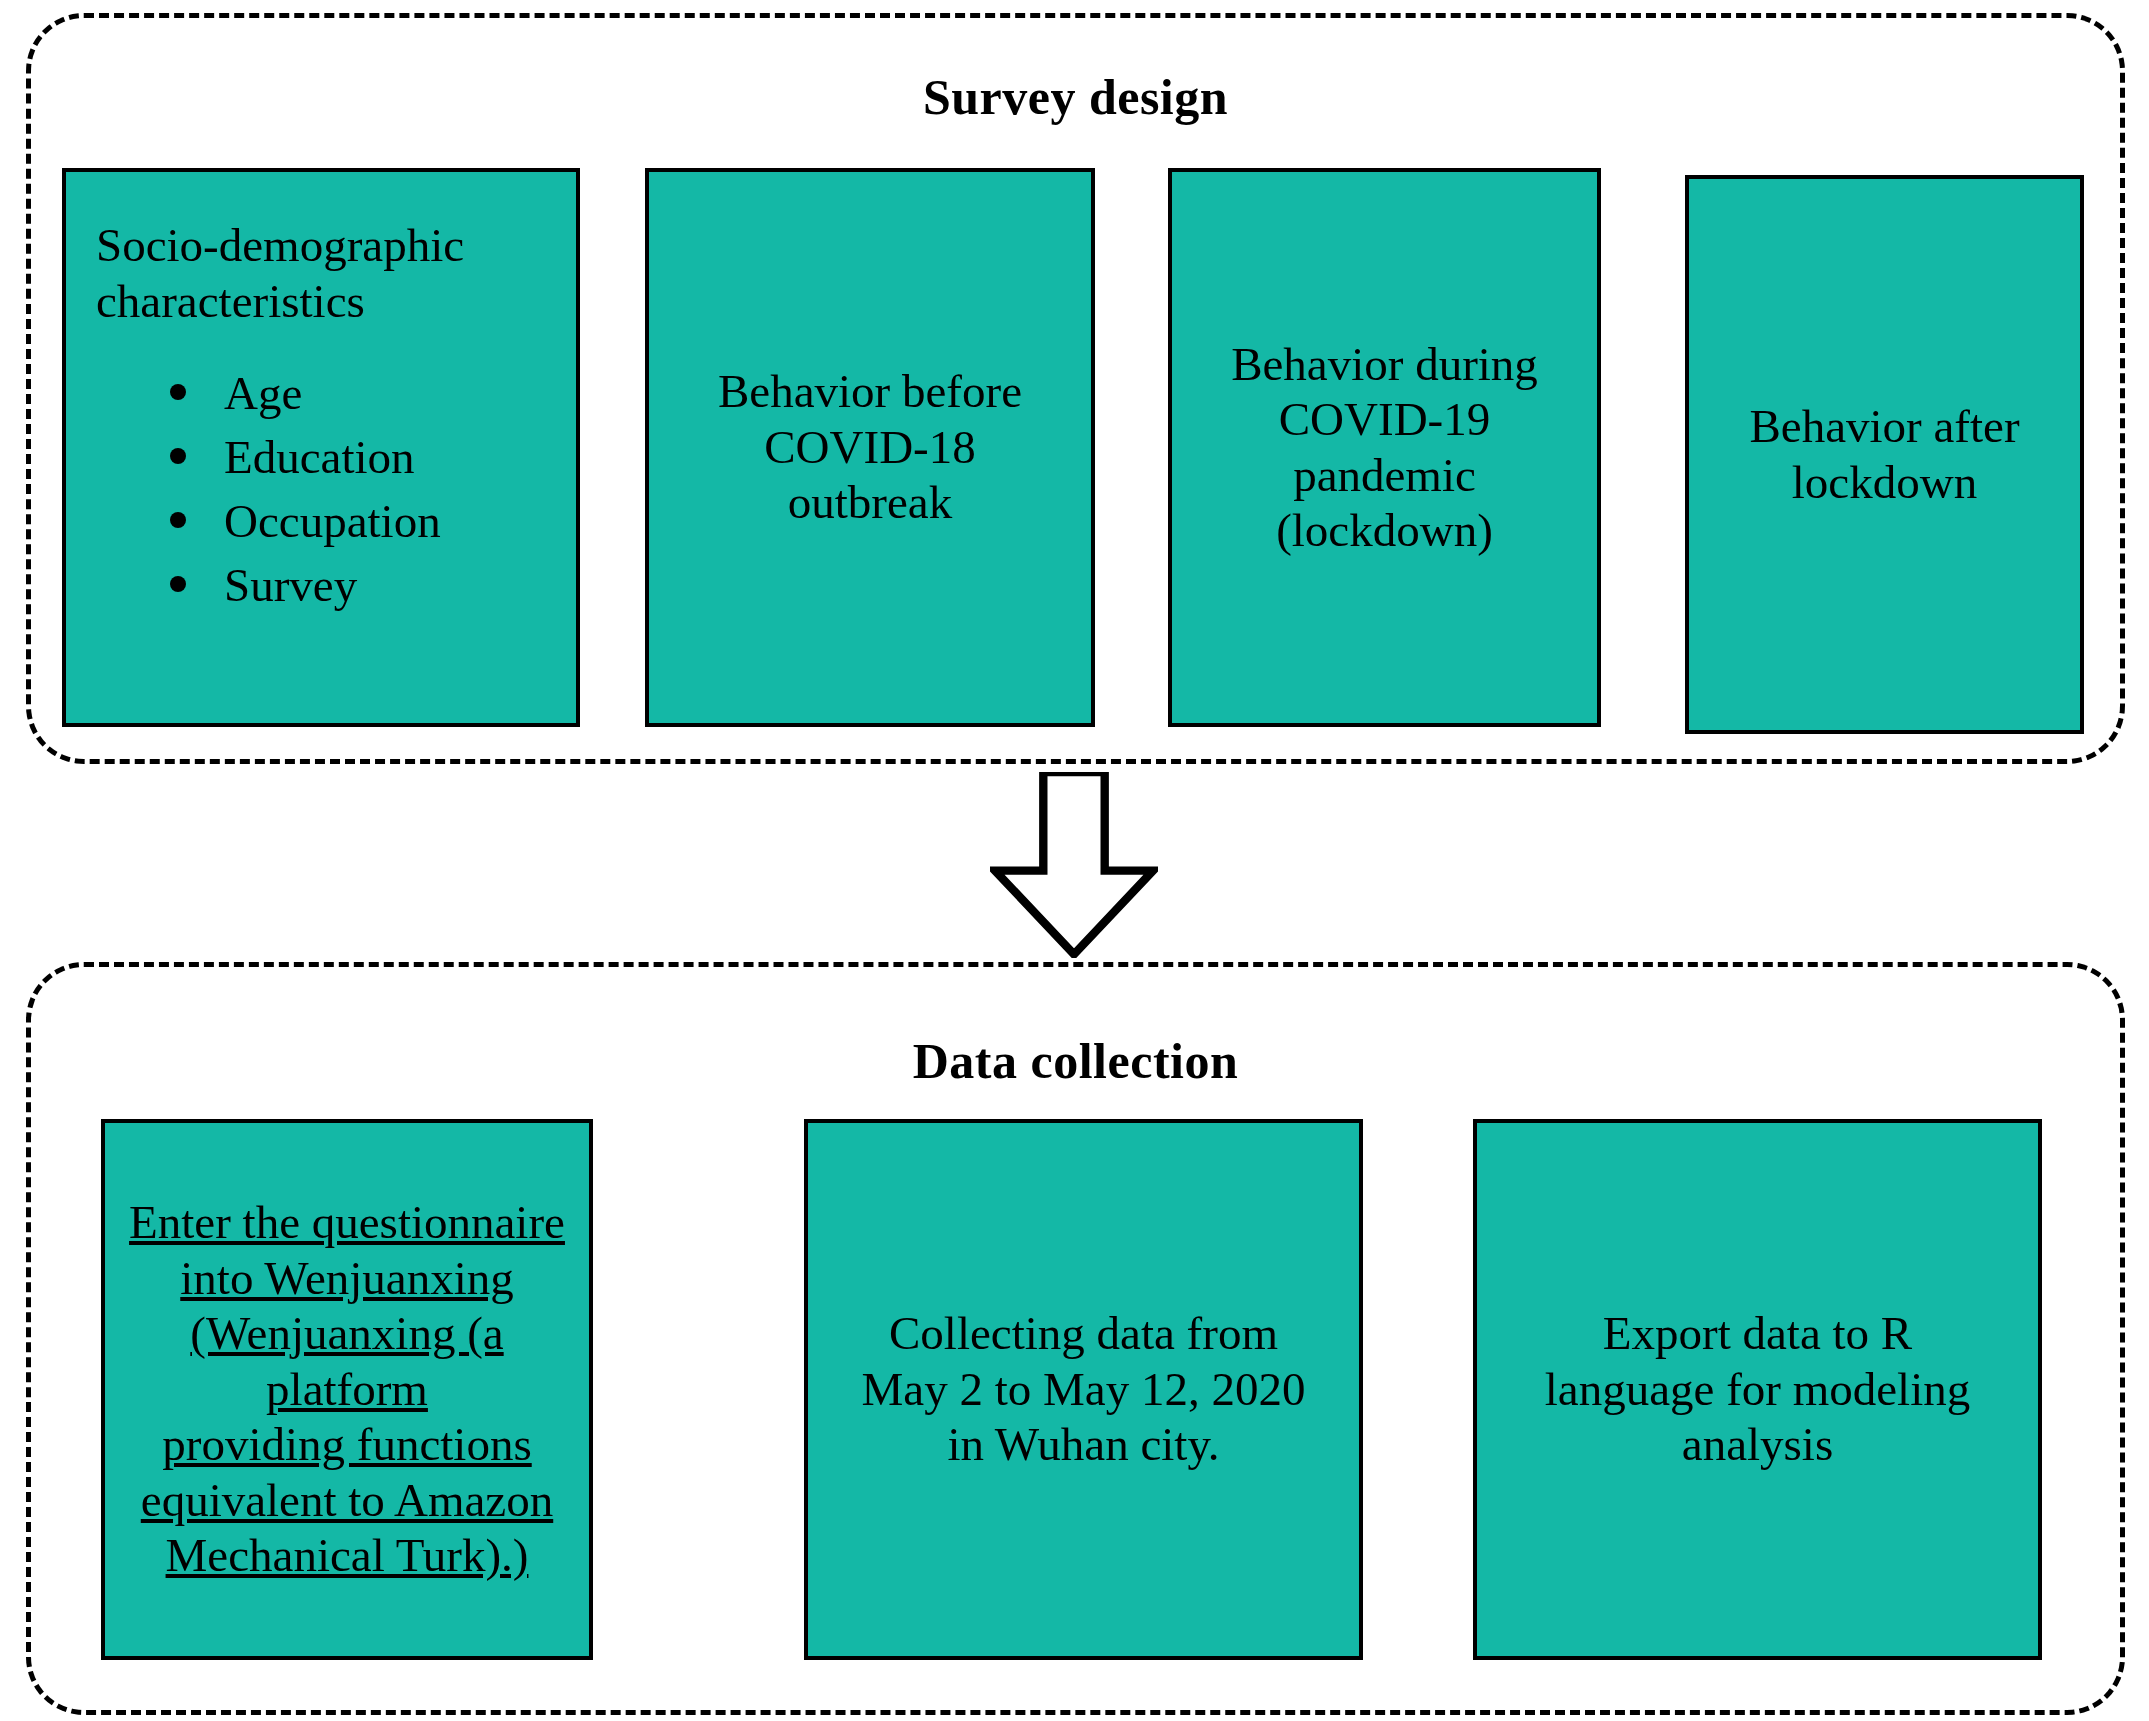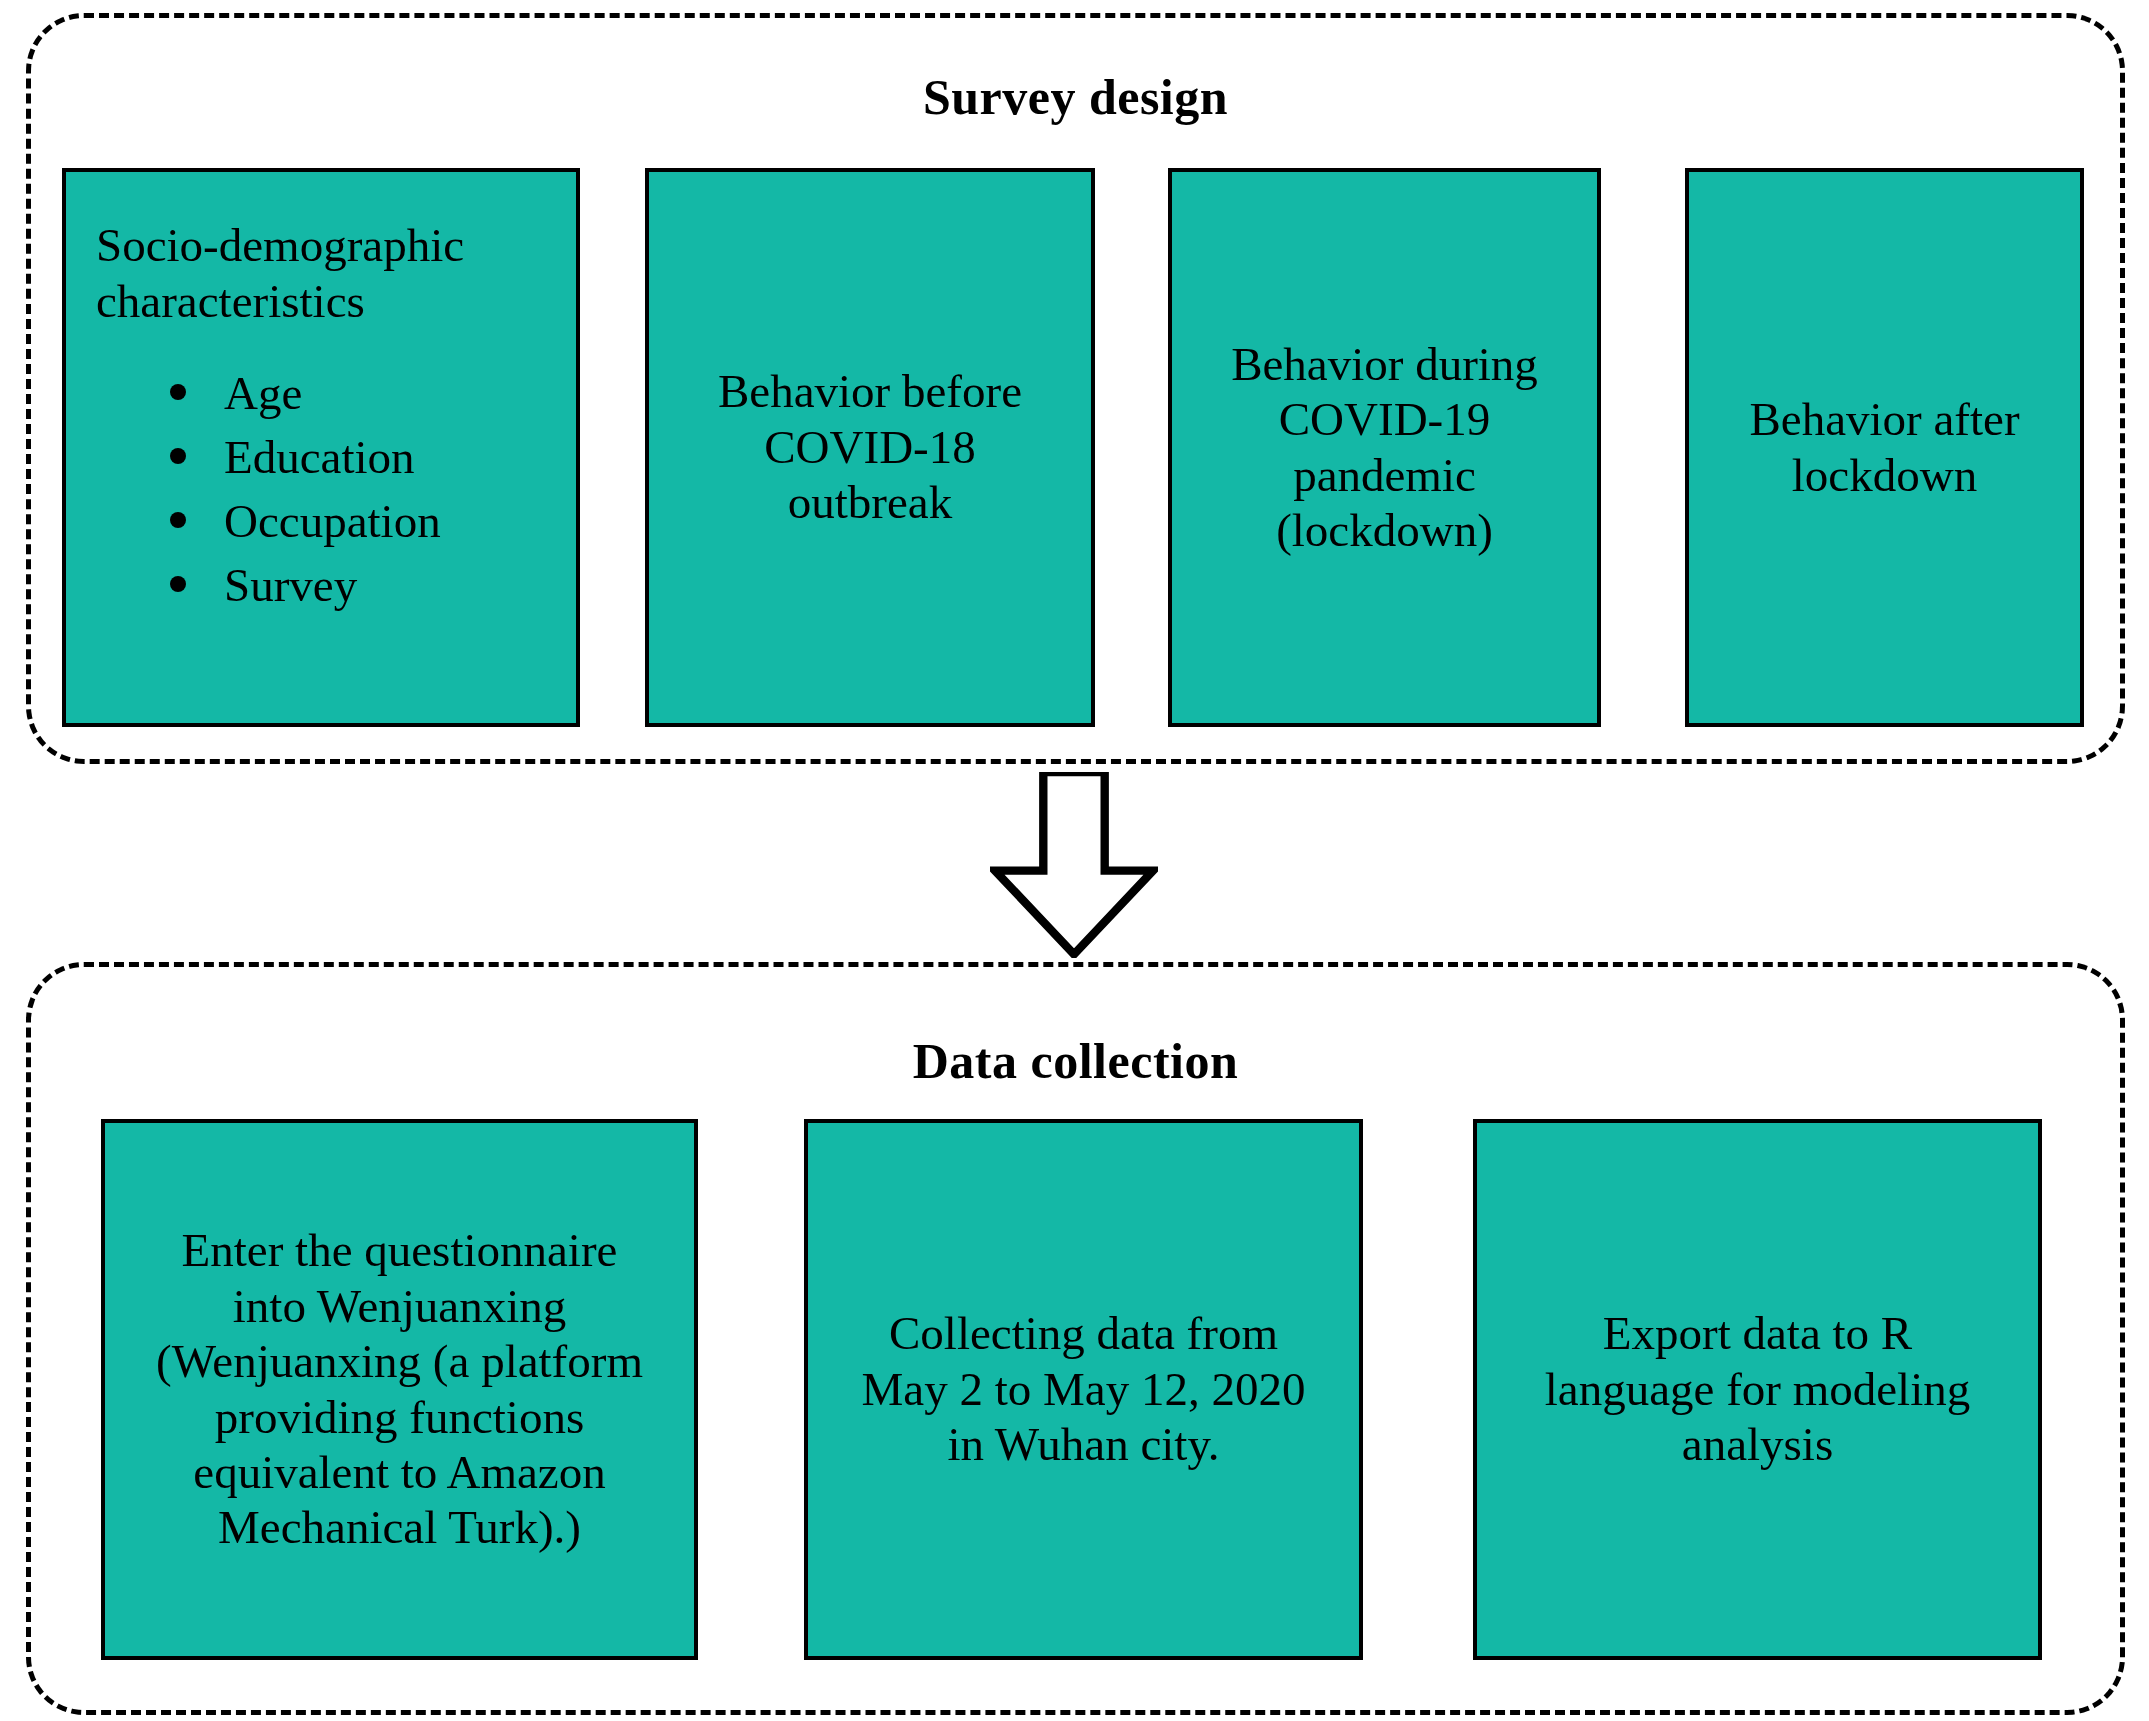--- a/index.html
+++ b/index.html
@@ -51,21 +51,21 @@
     line-height:1.18;
     padding:0 13px;
     white-space:pre-line;
   }
 
   
   #box-socio{left:62px;top:168px;width:518px;height:559px;
              display:block;align-items:stretch;}
   #box-before{left:645px;top:168px;width:450px;height:559px;}
   #box-during{left:1168px;top:168px;width:433px;height:559px;}
-  #box-after{left:1685px;top:168px;width:399px;height:559px;}
+  #box-after{left:1685px;top:175px;width:399px;height:559px;}
 
   
   .socio-head{
     font-size:47px;
     line-height:1.2;
     text-align:left;
     padding:45px 26px 0 30px;
     white-space:pre-line;
   }
   .socio-list{
@@ -81,21 +81,21 @@
   }
   .socio-list li .bullet{
     position:absolute;
     left:0;top:0.47em;
     width:16px;height:16px;
     background:#000000;
     border-radius:50%;
   }
 
   
-  #box-enter{left:101px;top:1119px;width:597px;height:541px;}
+  #box-enter{left:101px;top:1119px;width:492px;height:541px;text-decoration:underline;}
   #box-collecting{left:804px;top:1119px;width:559px;height:541px;}
   #box-export{left:1473px;top:1119px;width:569px;height:541px;}
 
   
   #flow-arrow{
     position:absolute;
     left:990px;top:772px;
     width:168px;height:186px;
   }
   #flow-arrow svg{display:block;width:100%;height:100%;}

